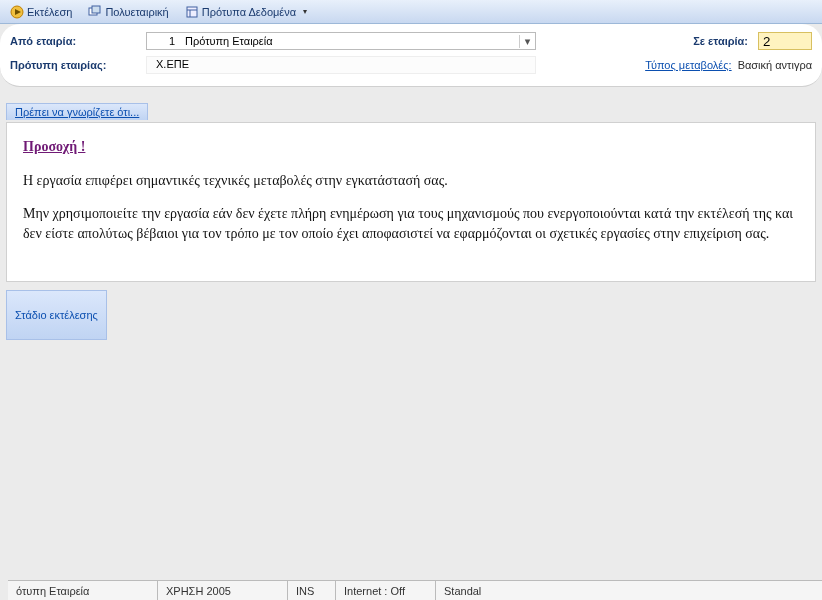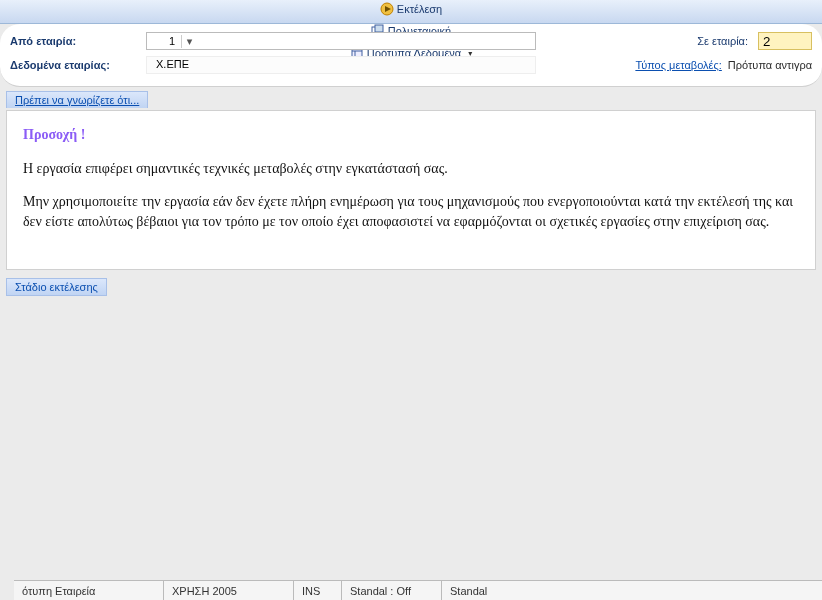--- a/index.html
+++ b/index.html
@@ -13,21 +13,20 @@
     position: relative;
   }
   .toolbar {
     background: linear-gradient(#e8f0fb, #c8d8f0);
     border-bottom: 1px solid #9db8d8;
     height: 24px;
     display: flex;
     align-items: center;
     padding: 0 4px;
     gap: 4px;
-    flex-direction: column;
   }
   .toolbar-item {
     display: flex;
     align-items: center;
     gap: 3px;
     padding: 2px 6px;
     cursor: pointer;
     color: #1a3a6e;
   }
   .toolbar-icon { width: 14px; height: 14px; display: inline-block; }
@@ -59,21 +58,21 @@
     background: #fff;
     height: 18px;
     position: relative;
   }
   .combo span.num { width: 34px; text-align: right; padding-right: 6px;}
   .combo span.txt { flex: 1; padding-left: 4px; }
   .combo .chev {
     width: 16px; text-align: center; color: #555; border-left: 1px solid #ccc;
   }
   .spacer { flex: 1; }
-  .label-right { font-weight: normal; color: #1a3a6e; padding-right: 4px; }
+  .label-right { font-weight: bold; color: #1a3a6e; padding-right: 4px; }
   .input-highlight {
     width: 54px;
     background: #fff3c0;
     border: 1px solid #d8c060;
     padding: 1px 4px;
     height: 18px;
   }
   .text-input {
     flex: 0 0 390px;
     border: 1px solid #eee;
@@ -89,59 +88,60 @@
   .plain-value {
     color: #2a2a2a;
   }
 
   .section-header {
     display: inline-block;
     background: linear-gradient(#dbe7fb, #c0d4f3);
     color: #0b4fb0;
     text-decoration: underline;
     padding: 2px 8px;
-    margin: 4px 0 0 6px;
+    margin: 16px 0 0 6px;
     border: 1px solid #a8c0e8;
     border-bottom: none;
     font-size: 11px;
   }
 
   .warning-panel {
     margin: 2px 6px 8px 6px;
     background: #fff;
     border: 1px solid #d0d0d0;
     padding: 14px 16px;
     font-family: Georgia, 'Times New Roman', serif;
     font-size: 14px;
     line-height: 1.45;
     color: #111;
     min-height: 160px;
   }
   .warning-title {
-    color: #8b5cf6;
+    color: #701a75;
     font-weight: bold;
+    text-decoration: underline;
     margin-bottom: 14px;
     display: block;
   }
   .warning-panel p { margin-bottom: 12px; margin-top: 10px; }
 
   .stage-header {
     display: inline-block;
     background: linear-gradient(#dbe7fb, #c0d4f3);
     color: #0b4fb0;
-    padding: 2px 8px;
+    padding: 18px 8px;
     margin: 0 0 0 6px;
     border: 1px solid #a8c0e8;
     font-size: 11px;
   }
 
   .status-bar {
     position: absolute;
     bottom: 0;
-    left: 14px;
+    left: 8px;
     right: 0;
     height: 20px;
     background: #f5f5f5;
     border-top: 1px solid #bbb;
     display: flex;
     align-items: stretch;
     font-size: 11px;
   }
   .status-cell {
     border-right: 1px solid #bbb;
@@ -191,34 +191,35 @@
     <span class="dropdown-arrow">▾</span>
   </div>
 </div>
 
 
 <div class="form-area">
   <div class="form-row">
     <span class="label label-col1">Από εταιρία:</span>
     <div class="combo">
       <span class="num">1</span>
+      <span class="txt">Πρότυπη Εταιρεία</span>
       <span class="chev">▾</span>
     </div>
     <span class="spacer"></span>
     <span class="label-right">Σε εταιρία:</span>
     <input class="input-highlight" value="2" style="">
   </div>
   <div class="form-row">
-    <span class="label label-col1">Δεδομένα εταιρίας:</span>
+    <span class="label label-col1">Πρότυπη εταιρίας:</span>
     <div class="text-input">
       <span>Χ.ΕΠΕ</span>
     </div>
     <span class="spacer"></span>
     <span class="link-label">Τύπος μεταβολές:</span>
-    <span class="plain-value">Πρότυπα αντιγρα</span>
+    <span class="plain-value">Βασική αντιγρα</span>
   </div>
 </div>
 
 
 <span class="section-header">Πρέπει να γνωρίζετε ότι...</span>
 
 
 <div class="warning-panel">
   <span class="warning-title">Προσοχή !</span>
   <p>Η εργασία επιφέρει σημαντικές τεχνικές μεταβολές στην εγκατάστασή σας.</p>
@@ -226,18 +227,18 @@
 </div>
 
 
 <span class="stage-header">Στάδιο εκτέλεσης</span>
 
 
 <div class="status-bar">
   <div class="status-cell sc-w1">ότυπη Εταιρεία</div>
   <div class="status-cell sc-w3">ΧΡΗΣΗ 2005</div>
   <div class="status-cell sc-w4">INS</div>
-  <div class="status-cell sc-w6">Standal : Off</div>
+  <div class="status-cell sc-w6">Internet : Off</div>
   <div class="status-cell sc-w7">Standal</div>
 </div>
 
 
 
 
 </body></html>

